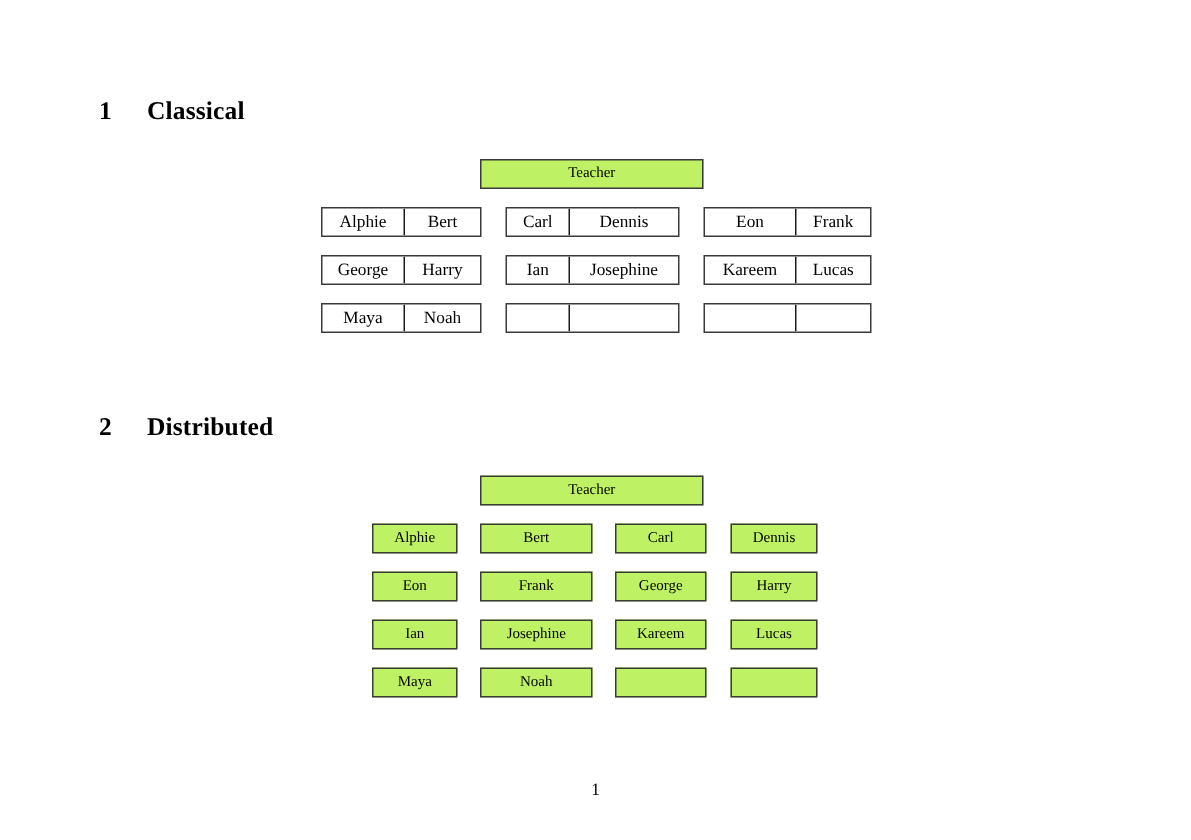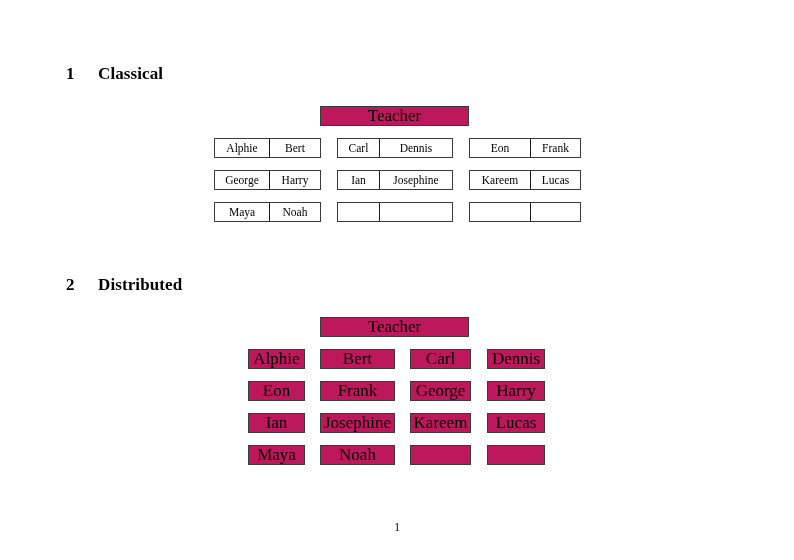--- a/index.html
+++ b/index.html
@@ -39,25 +39,25 @@
   
   .diagram {
     position: absolute;
     left: 0;
     top: 0;
   }
   .node-box {
     position: absolute;
     box-sizing: border-box;
     border: 1px solid #3a3a3a;
-    background: #be185d;
+    background: #bef264;
     height: 20px;
     line-height: 18px;
     text-align: center;
-    font-size: 17px;
+    font-size: 10px;
     white-space: nowrap;
     overflow: hidden;
   }
   
   .group-box {
     position: absolute;
     box-sizing: border-box;
     border: 1px solid #3a3a3a;
     background: #ffffff;
     height: 20px;

